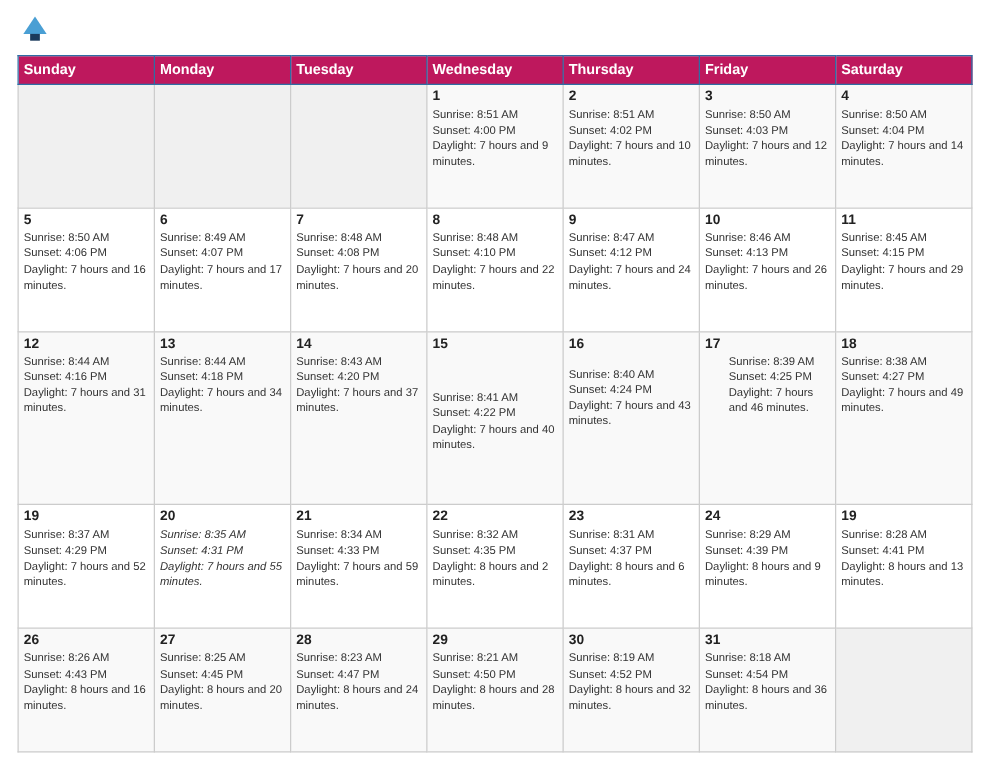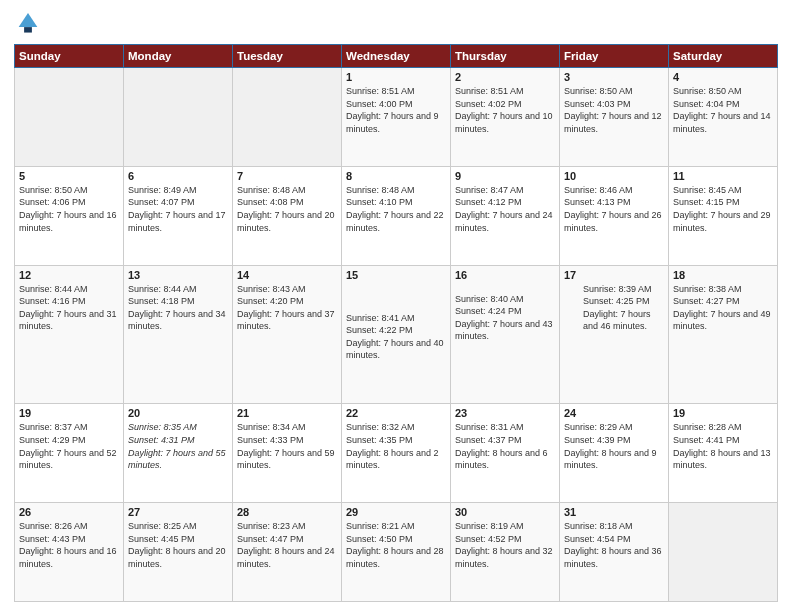--- a/index.html
+++ b/index.html
@@ -53,21 +53,21 @@
       font-size: 13px;
       color: #555;
     }
     .calendar-table {
       width: 100%;
       border-collapse: collapse;
       flex: 1;
       table-layout: fixed;
     }
     .calendar-table thead tr th {
-      background: #7f1d1d;
+      background: #be185d;
       color: #fff;
       font-size: 11.5px;
       font-weight: bold;
       padding: 5px 4px;
       text-align: left;
       border: 1px solid #2e6da4;
     }
     .calendar-table tbody tr td {
       border: 1px solid #ccc;
       vertical-align: top;

